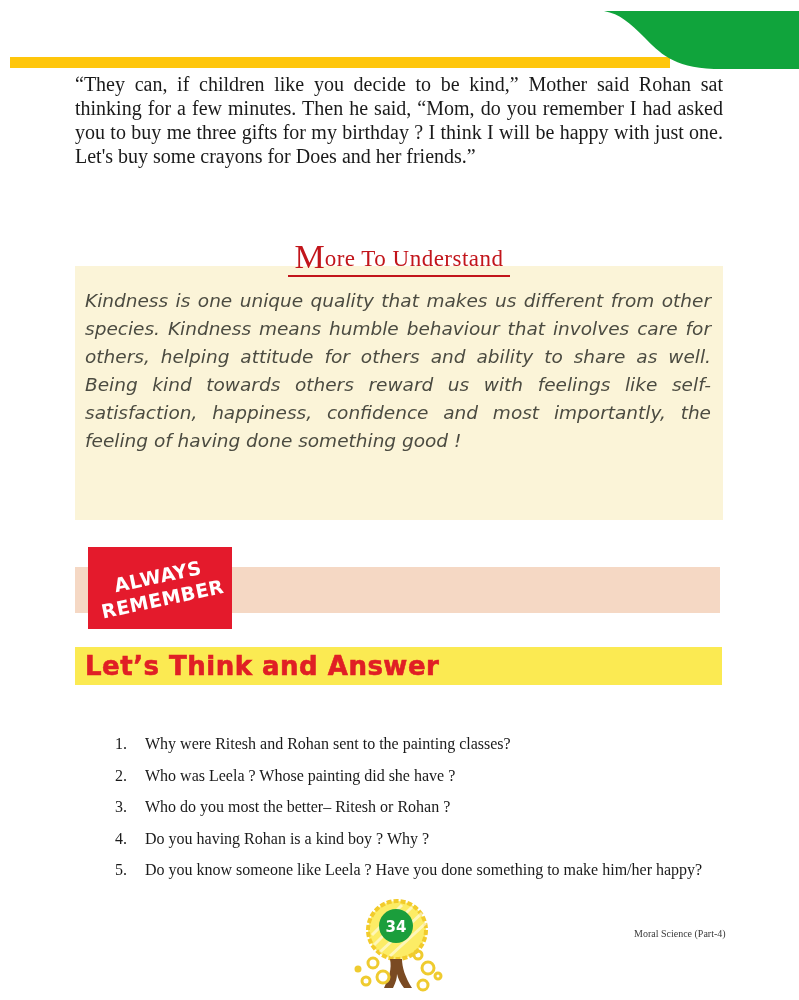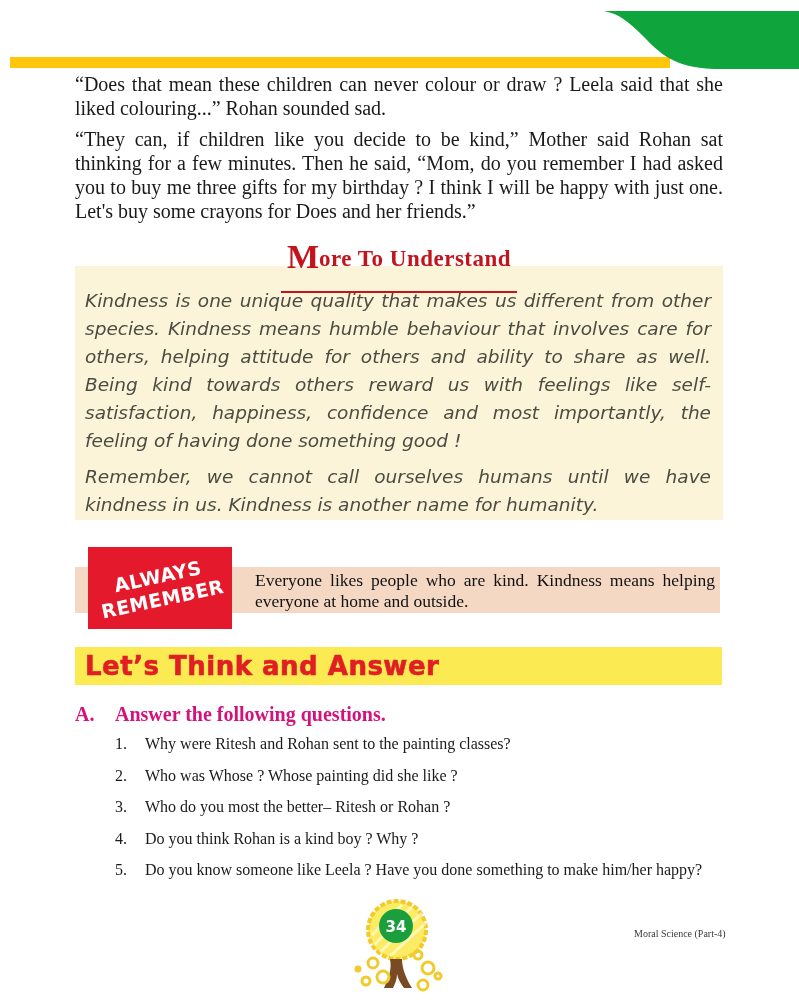--- a/index.html
+++ b/index.html
@@ -9,22 +9,22 @@
   
   .band{position:absolute;left:10px;top:57px;width:660px;height:11px;background:#FFC60B;}
   .swoosh{position:absolute;left:594px;top:11px;width:205px;height:60px;}
 
   
   .story{position:absolute;left:75px;top:72px;width:648px;}
   .story p{margin:0 0 7px 0;font-size:20px;line-height:24px;text-align:justify;}
 
   
   .mtu-title{position:absolute;left:75px;top:240px;width:648px;text-align:center;z-index:2;}
-  .mtu-title .inner{display:inline-block;border-bottom:2px solid #C2151B;padding:0 6px 17px 6px;
-        color:#C2151B;font-weight:bold;}
+  .mtu-title .inner{display:inline-block;border-bottom:2px solid #C2151B;padding:0 6px 1px 6px;
+        color:#C2151B;font-weight:normal;}
   .mtu-title .cap{font-size:34px;line-height:34px;vertical-align:-2px;}
   .mtu-title .rest{font-size:23px;letter-spacing:.5px;}
   .cream{position:absolute;left:75px;top:266px;width:648px;height:254px;background:#FBF4D8;z-index:1;
         box-sizing:border-box;padding:21px 12px 4px 10px;}
   .cream p{margin:0 0 8px 0;font-family:"DejaVu Sans", sans-serif;font-style:italic;
         font-size:18.5px;line-height:28px;color:#4B4B41;text-align:justify;}
 
   
   .ar{position:absolute;left:75px;top:545px;width:648px;height:95px;}
   .ar .strip{position:absolute;left:0;top:22px;width:645px;height:46px;background:#F5D8C4;}
@@ -59,55 +59,49 @@
 <body>
 
 <div class="page">
 
   <div class="band"></div>
   <svg class="swoosh" viewBox="0 0 205 60">
     <path d="M 10 0 C 26 3 36 12 50 26 C 66 42 78 56 120 58 L 205 58 L 205 0 Z" fill="#10A43C"></path>
   </svg>
 
   <div class="story">
-    <p>“Does that mean these children can never colour or draw ? Leela said that she liked colouring...” Rohan sounded sad.</p>
     <p>“They can, if children like you decide to be kind,”  Mother said Rohan sat thinking for a few minutes. Then he said, “Mom, do you remember I had asked you to buy me three gifts for my birthday ? I think I will be happy with just one. Let's buy some crayons for Does and her friends.”</p>
   </div>
 
   <div class="mtu-title">
     <span class="inner"><span class="cap">M</span><span class="rest">ore To Understand</span></span>
   </div>
   <div class="cream">
     <p>Kindness is one unique quality that makes us different from other species. Kindness means  humble behaviour that involves care for others, helping attitude for others and ability to share as well. Being kind towards others reward us with feelings like self-satisfaction, happiness, confidence and most importantly, the feeling of having done something good !</p>
-    <p>Remember, we cannot call ourselves humans until we have kindness in us. Kindness is another name for humanity.</p>
   </div>
 
   <div class="ar">
     <div class="strip"></div>
-    <div class="strip-text">Everyone likes people who are kind. Kindness means helping everyone at home and outside.</div>
     <div class="badge">
       <div class="badge-text">
         <div>ALWAYS</div>
         <div>REMEMBER</div>
       </div>
     </div>
   </div>
 
   <div class="banner">
     <span class="banner-text">Let’s Think and Answer</span>
   </div>
 
-  <div class="secA">
-    <span class="lbl">A.</span><span>Answer the following questions.</span>
-  </div>
   <ol class="questions">
     <li>Why were Ritesh and Rohan sent to the painting classes?</li>
-    <li>Who was Whose ? Whose painting did she like ?</li>
+    <li>Who was Leela ? Whose painting did she have ?</li>
     <li>Who do you most the better– Ritesh or Rohan ?</li>
-    <li>Do you think Rohan is a kind boy ? Why ?</li>
+    <li>Do you having Rohan is a kind boy ? Why ?</li>
     <li>Do you know someone like Leela ? Have you done something to make him/her happy?</li>
   </ol>
 
   <svg class="tree" viewBox="0 0 115 100">
     <g>
       <circle cx="57" cy="33" r="29" fill="#FCEC65" stroke="#F2CB2B" stroke-width="4" stroke-dasharray="5 2"></circle>
       <path d="M 34 48 L 72 10 M 40 55 L 82 16 M 50 59 L 86 26 M 32 38 L 62 8" stroke="#ffffff" stroke-width="3" opacity="0.55" fill="none"></path>
     </g>
     <circle cx="56" cy="29" r="17" fill="#1B9E3C"></circle>
     <text x="56" y="35" text-anchor="middle">34</text>

